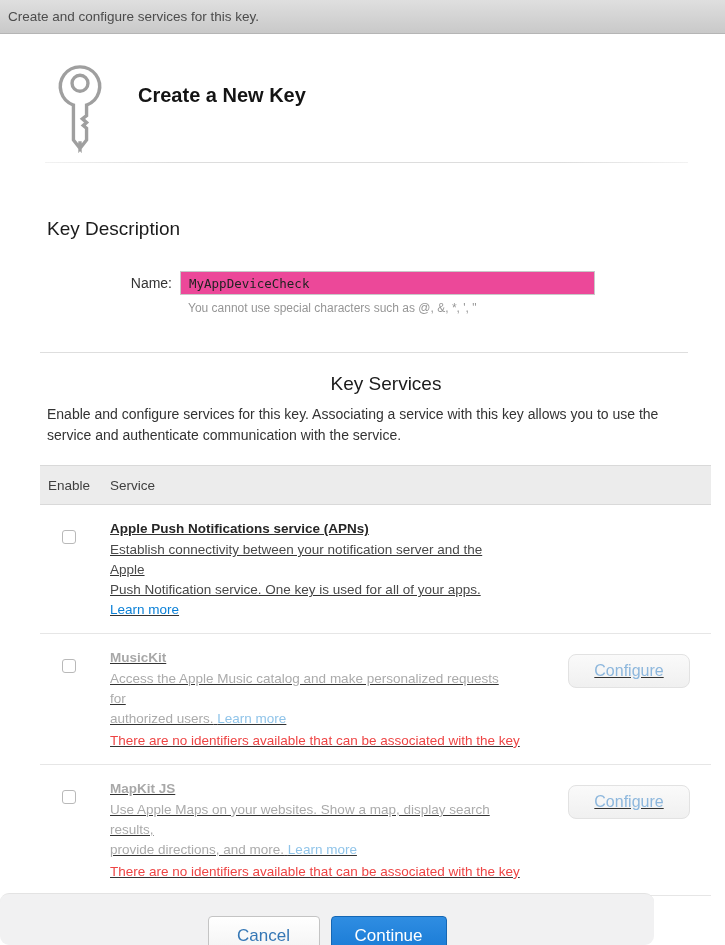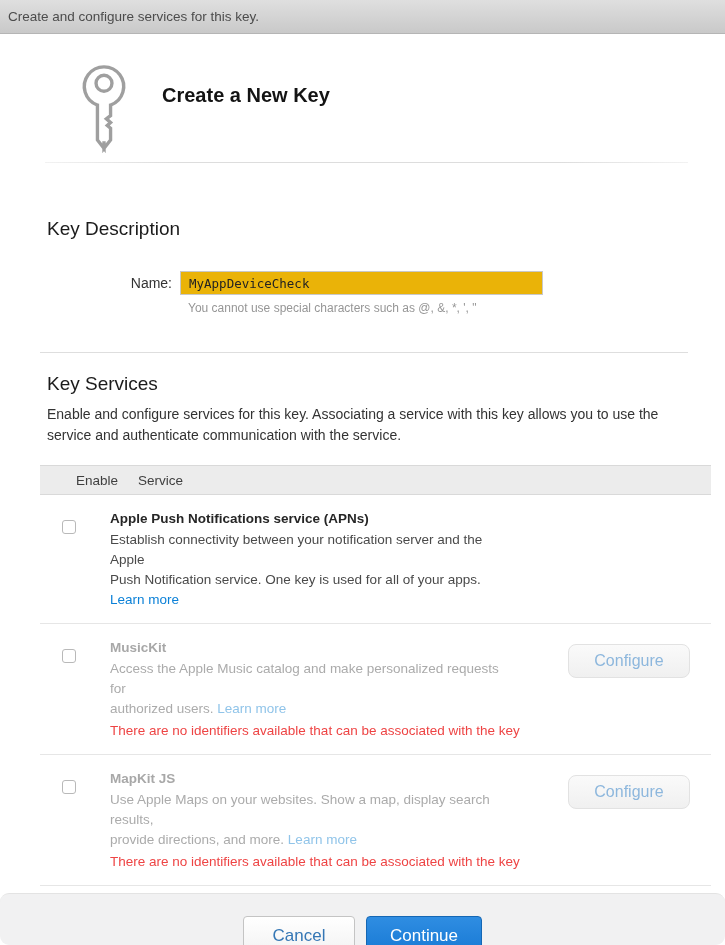--- a/index.html
+++ b/index.html
@@ -10,54 +10,54 @@
   
   .banner {
     height: 34px; line-height: 33px;
     background: linear-gradient(#dfdfdf, #c9c9c9);
     border-bottom: 1px solid #b5b5b5;
     padding-left: 8px;
     font-size: 13.5px; color: #4c4c4c;
   }
 
   
-  .header { display: flex; align-items: flex-start; padding: 28px 0 0 50px; margin-left: 24px; }
+  .header { display: flex; align-items: flex-start; padding: 28px 0 0 50px; }
   .key-icon svg { display: block; }
   .header-title { font-size: 20px; font-weight: bold; color: #141414; margin: 22px 0 0 28px; }
   .divider-1 { height: 1px; background: linear-gradient(to right,#f2f2f2,#ddd 20%,#ddd 80%,#f2f2f2); margin: 6px 37px 0 45px; }
 
   
   .section-heading { font-size: 19px; font-weight: 400; color: #1b1b1b; }
   .kd-heading { margin: 55px 12px 0 47px; }
   .name-row { display: flex; align-items: center; margin: 31px 0 0 47px; }
   .name-label { width: 133px; text-align: right; font-size: 14px; color: #333; padding-right: 8px; }
   .name-input {
-    width: 363px; height: 23px;
-    border: 1px solid #c8c8c8; background: #eab308;
+    width: 415px; height: 23px;
+    border: 1px solid #c8c8c8; background: #ec4899;
     font-family: "DejaVu Sans Mono", monospace; font-size: 12.5px; color: #222;
     padding: 11px 8px; outline: none;
   }
   .helper-text { margin: 6px 0 0 188px; font-size: 12px; color: #969696; }
   .divider-2 { height: 1px; background: #dedede; margin: 37px 37px 0 40px; }
 
   
-  .ks-heading { margin: 20px 0 0 47px; }
+  .ks-heading { margin: 20px 0 0 47px; text-align: center; }
   .ks-desc { margin: 9px 0 0 47px; font-size: 14px; color: #333; line-height: 1.47; white-space: pre-line; width: 660px; }
 
   
   .svc-table { margin: 20px 14px 0 40px; }
   .svc-table-header {
-    display: flex; height: 30px; align-items: center;
+    display: flex; height: 40px; align-items: center;
     background: #ececec; border-top: 1px solid #d9d9d9; border-bottom: 1px solid #d9d9d9;
-    font-size: 13.5px; color: #3f3f3f; padding-left: 28px;
+    font-size: 13.5px; color: #3f3f3f;
   }
   .th-enable { width: 70px; padding-left: 8px; }
   .th-service { flex: 1; }
 
-  .svc-row { display: flex; border-bottom: 1px solid #e6e6e6; padding: 16px 0 13px 0; }
+  .svc-row { display: flex; border-bottom: 1px solid #e6e6e6; padding: 16px 0 13px 0; text-decoration: underline; }
   .col-enable { width: 70px; padding-left: 22px; }
   .checkbox {
     display: inline-block; width: 14px; height: 14px; margin-top: 9px;
     border: 1px solid #b9b9b9; border-radius: 3px; background: #fff; cursor: pointer;
     position: relative;
   }
   .checkbox.checked { background: #8c8c8c; border-color: #7e7e7e; }
   .checkbox.checked::after {
     content: "✓"; position: absolute; left: 1.5px; top: -1px;
     color: #fff; font-size: 11px; font-weight: bold;
@@ -76,21 +76,21 @@
     margin-left: auto; margin-right: 21px; margin-top: 4px;
     width: 122px; height: 34px; align-self: flex-start;
     background: linear-gradient(#fafafa, #f0f0f0);
     border: 1px solid #e2e2e2; border-radius: 8px;
     font-family: "Liberation Sans", sans-serif; font-size: 16px; color: #8db7dd;
     cursor: pointer;
   }
 
   
   .footer {
-    position: absolute; left: 0; bottom: 0; width: 725px; height: 52px;
+    position: absolute; left: 0; bottom: 0; width: 654px; height: 52px;
     background: #f1f1f2; border-top: 1px solid #e3e3e3;
     display: flex; justify-content: center; gap: 11px; padding-top: 22px; border-radius: 9px;
   }
   .footer button {
     height: 40px; border-radius: 4px; font-family: "Liberation Sans", sans-serif;
     font-size: 17px; cursor: pointer;
   }
   .btn-cancel {
     width: 112px;
     background: linear-gradient(#ffffff, #f2f2f2);

